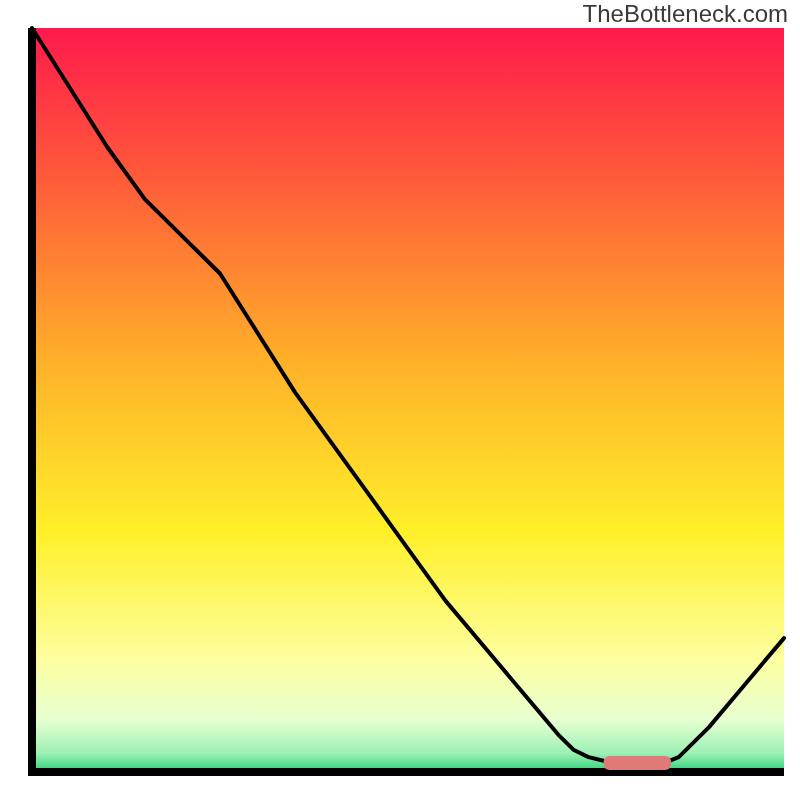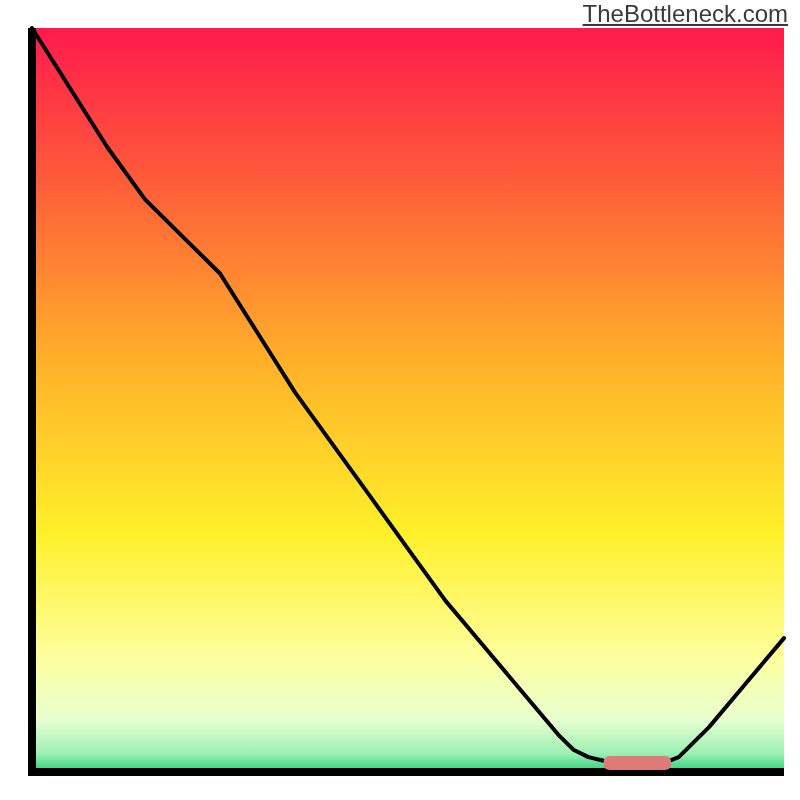--- a/index.html
+++ b/index.html
@@ -16,21 +16,20 @@
     height: 800px;
   }
   .watermark {
     position: absolute;
     top: 0px;
     right: 12px;
     font-size: 24px;
     font-weight: 400;
     color: #3a3a3a;
     letter-spacing: 0px;
-    text-decoration: underline;
   }
   svg.plot {
     position: absolute;
     left: 0;
     top: 0;
     width: 800px;
     height: 800px;
   }
 </style>
 </head>

